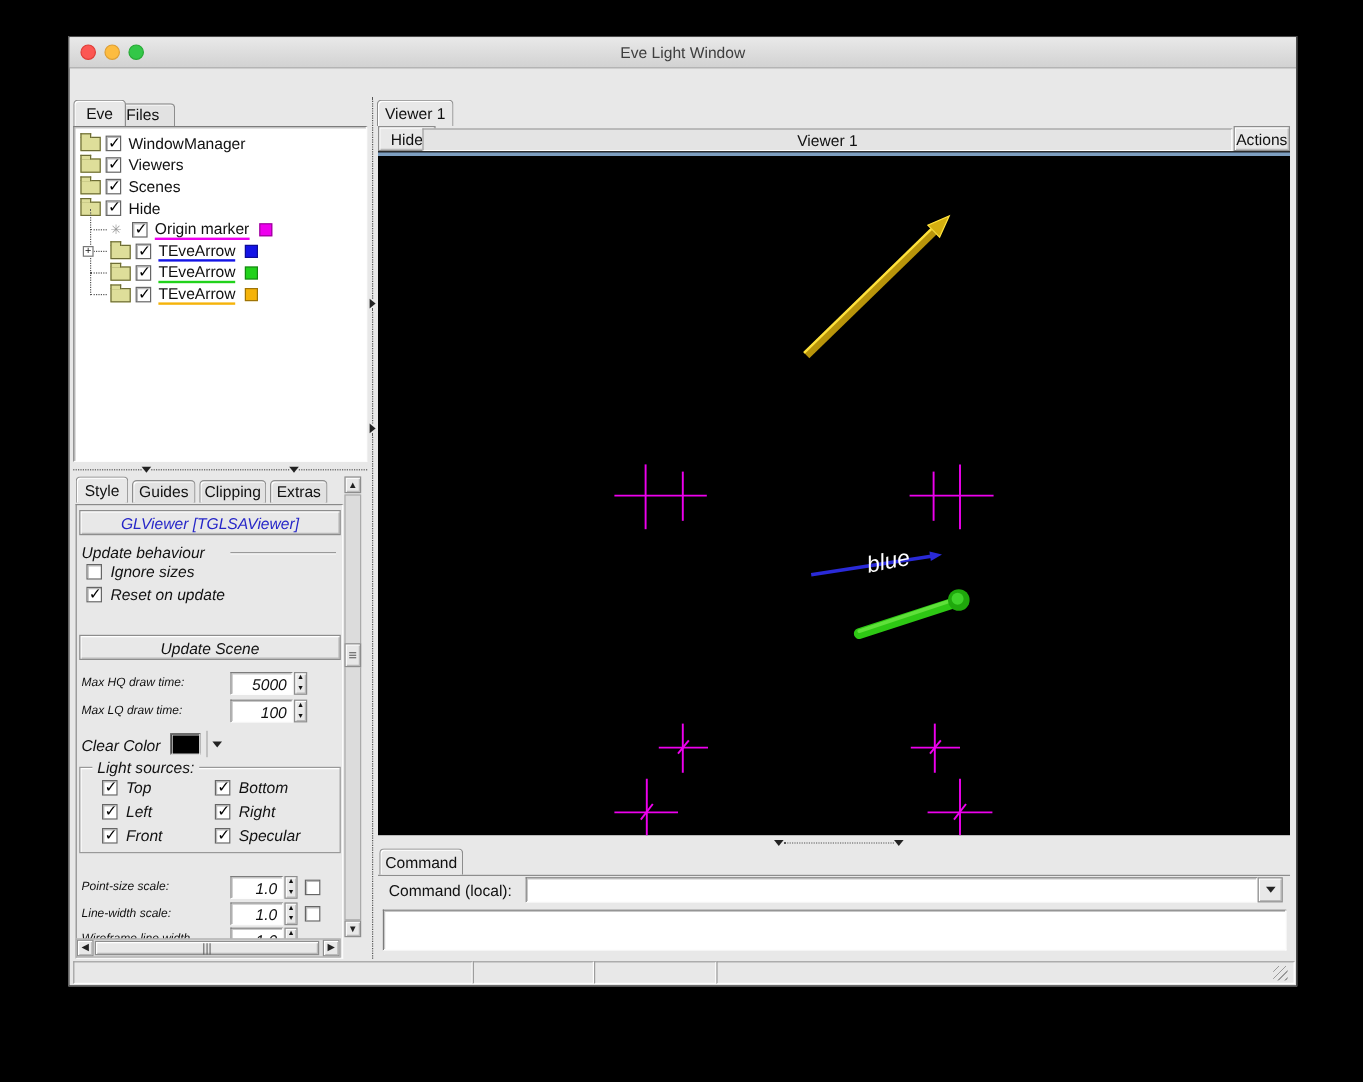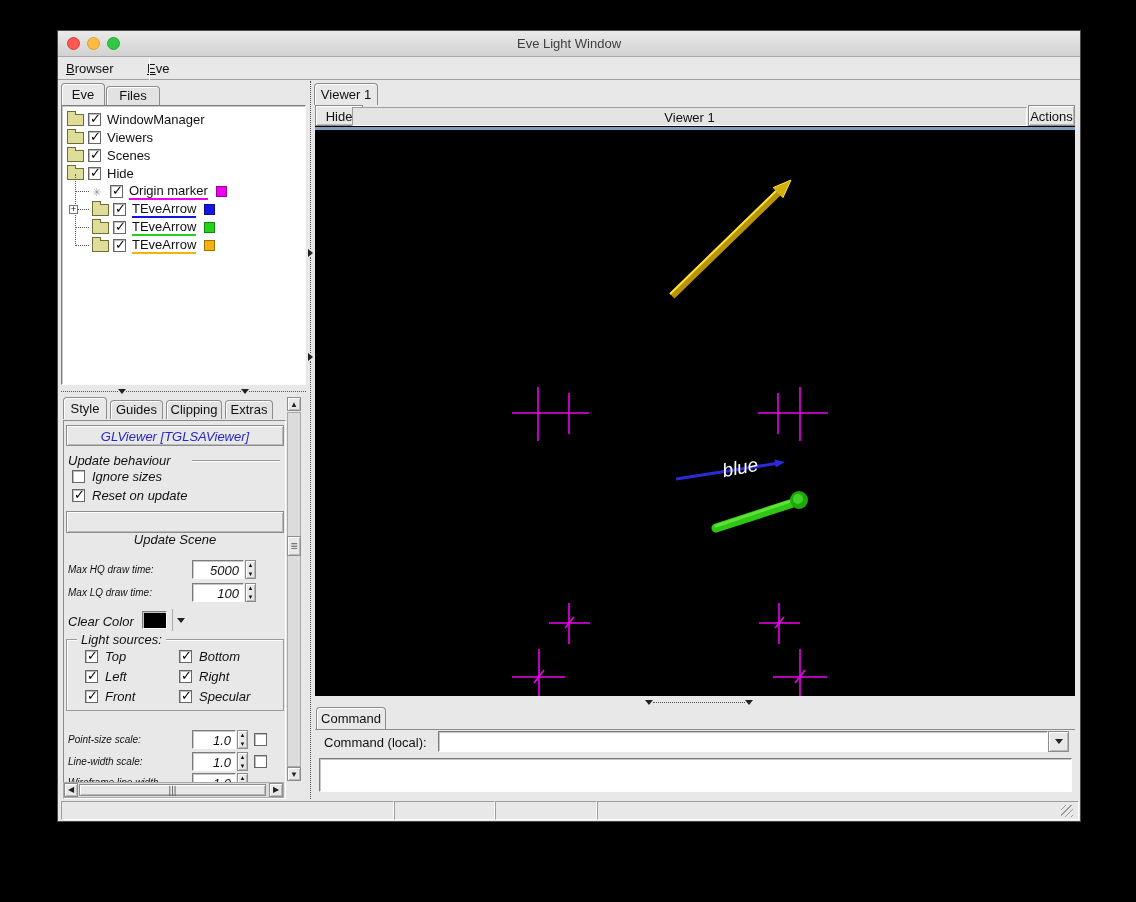--- a/index.html
+++ b/index.html
@@ -113,28 +113,23 @@
 
 <div id="window">
 
   <div id="titlebar">
     <span class="tl" id="tl-close"></span>
     <span class="tl" id="tl-min"></span>
     <span class="tl" id="tl-max"></span>
     <div id="title-text">Eve Light Window</div>
   </div>
 
-  <div id="menubar">
-    <span class="menu-item">Browser</span>
-    <span class="menu-item" style="margin-left:14px">Eve</span>
-    <div id="menu-divider"></div>
-  </div>
 
   <div class="tab" style="left:3px;top:52px;width:44px">Eve</div>
-  <div class="tab inactive" style="left:48px;top:52px;width:54px">Files</div>
+  <div class="tab inactive" style="left:34px;top:52px;width:54px">Files</div>
 
   <div id="tree-box" class="sunken">
     <div class="tree-row" style="left:5px;top:5px">
       <span class="folder-icon"></span>
       <span class="cb checked"></span>
       <span class="tree-label">WindowManager</span>
     </div>
     <div class="tree-row" style="left:5px;top:23px">
       <span class="folder-icon"></span>
       <span class="cb checked"></span>
@@ -204,21 +199,21 @@
     <div class="sp-label" style="left:4px;top:32px">Update behaviour</div>
     <div class="groupline" style="left:128px;top:39px;width:88px"></div>
     <div class="cb-row" style="left:8px;top:48px">
       <span class="cb"></span>
       <span>Ignore sizes</span>
     </div>
     <div class="cb-row" style="left:8px;top:67px">
       <span class="cb checked"></span>
       <span>Reset on update</span>
     </div>
-    <div class="btn raised" style="left:2px;top:90px;width:218px;height:21px;padding-top:20px">Update Scene</div>
+    <div class="btn raised" style="left:2px;top:108px;width:218px;height:21px;padding-top:3px">Update Scene</div>
 
     <div class="spin-row" style="left:4px;top:139px">
       <span class="lbl">Max HQ draw time:</span>
       <span class="spinbox">
           <span class="spin-val sunken">5000</span>
         <span class="spin-btns raised">
             <span>▲</span>
             <span>▼</span>
           </span>
         </span>

